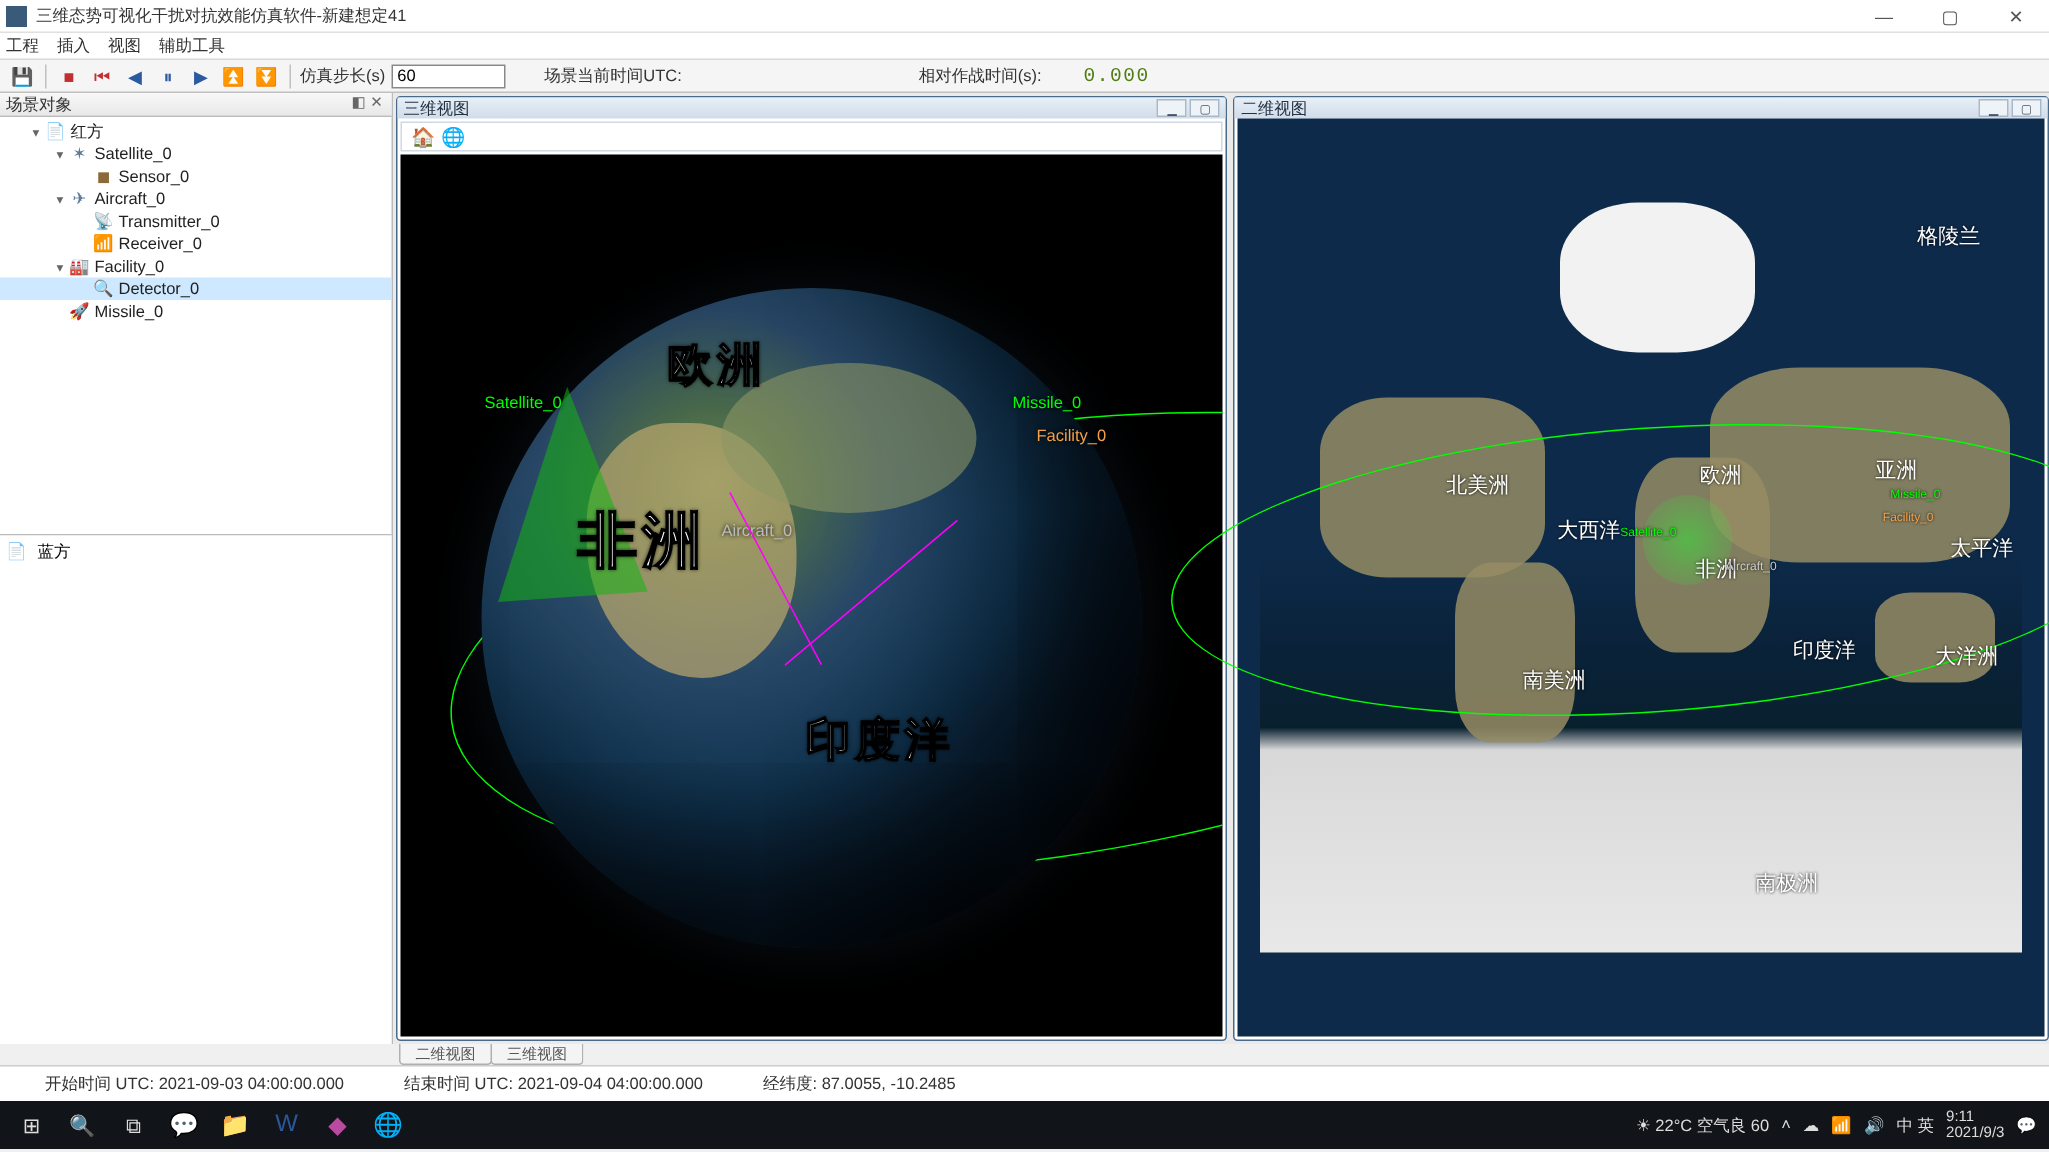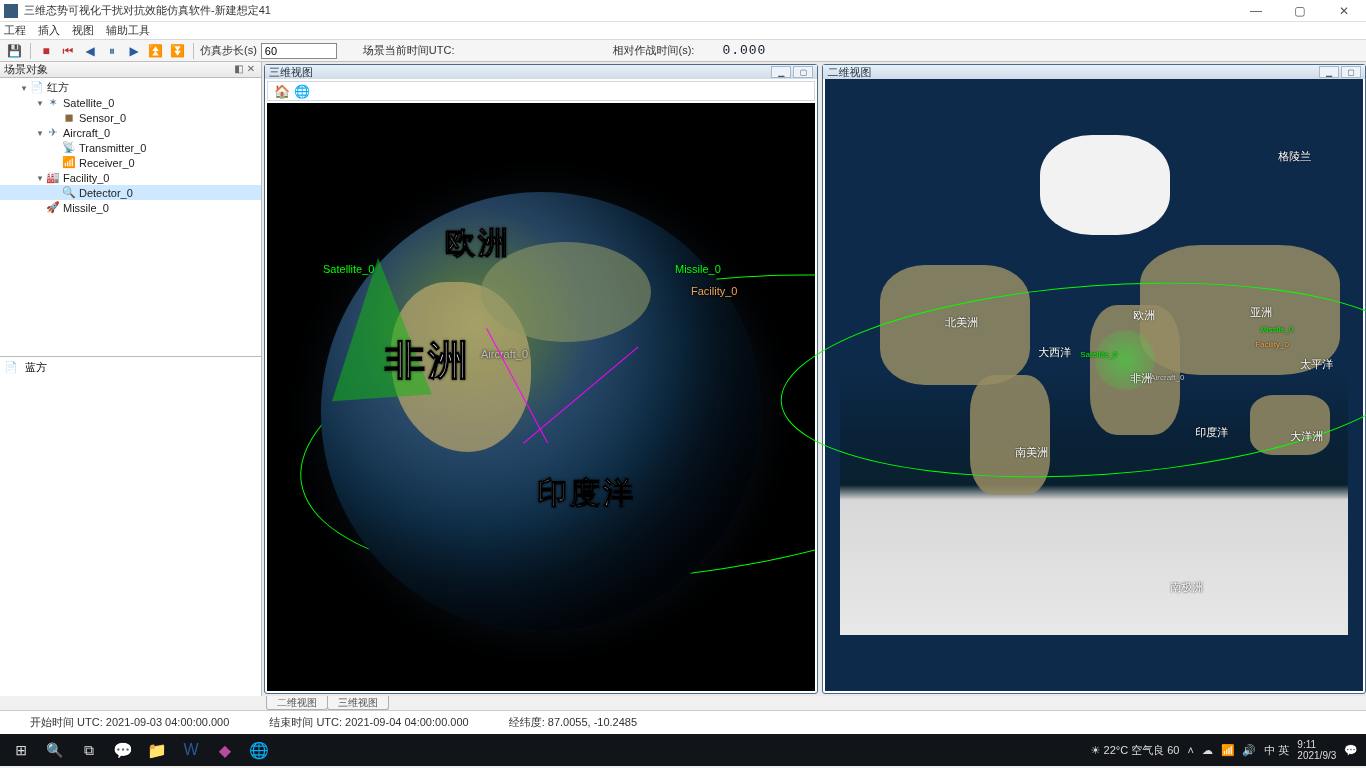--- a/index.html
+++ b/index.html
@@ -13,21 +13,21 @@
 
 
 .menubar { height: 18px; background:#fff; display:flex; align-items:center; font-size:11px; color:#333; padding-left:4px; gap:12px; border-bottom:1px solid #d8d8d8; }
 
 
 .toolbar { height: 22px; background:#f5f5f5; display:flex; align-items:center; font-size:11px; gap:4px; padding:0 6px; border-bottom:1px solid #c0c0c0; }
 .tb-btn { width:18px; height:18px; display:flex; align-items:center; justify-content:center; color:#2b5aa0; font-size:12px; border:1px solid transparent; }
 .tb-sep { width:1px; height:16px; background:#c0c0c0; margin:0 2px; }
 .tb-label { color:#333; }
 .tb-input { width:76px; height:16px; border:1px solid #888; font-size:11px; padding:0 3px; background:#fff; }
-.tb-time-val { color:#0f172a; font-family:"Courier New",monospace; font-size:13px; letter-spacing:1px; }
+.tb-time-val { color:#4d7c0f; font-family:"Courier New",monospace; font-size:13px; letter-spacing:1px; }
 
 
 .main { display:flex; height: 634px; }
 .left-pane { width:262px; display:flex; flex-direction:column; border-right:1px solid #bbb; background:#fff; }
 .panel-hdr { height:16px; background:linear-gradient(#f8f8f8,#e8e8e8); border-bottom:1px solid #bbb; display:flex; align-items:flex-start; font-size:11px; padding:0 4px; color:#333; }
 .panel-hdr .hspacer{flex:1;}
 .panel-hdr .hbtn{width:12px;height:12px;font-size:10px;color:#666;display:flex;align-items:center;justify-content:center;}
 .tree { flex:1; overflow:auto; font-size:11px; padding:2px 0; }
 .tree-row { display:flex; align-items:center; height:15px; padding-left:4px; white-space:nowrap; color:#222;}
 .tree-row.selected { background:#cde8ff; }
@@ -65,21 +65,21 @@
 .glabel.gray{color:#bbb;}
 .traj-m { position:absolute; border-top:1px solid #f0f; width:200px; transform-origin:left top;}
 
 
 .map-canvas { width:100%; height:100%; background:#0d2a4a; position:relative; display:flex; align-items:center; justify-content:center;}
 .flatmap { width:508px; height:500px; position:relative;
   background: linear-gradient(#0d2a4a 0%, #0d2a4a 47%, #0a2238 60%, #08202e 70%, #d8d8d8 73%, #e8e8e8 100%);
 }
 .continent { position:absolute; background:rgba(150,140,100,0.85); border-radius:30%;}
 .ice { position:absolute; background:#f2f2f2; border-radius:40%;}
-.mlabel { position:absolute; font-size:11px; color:#fff; text-shadow:0 0 2px #000;}
+.mlabel { position:absolute; font-size:14px; color:#fff; text-shadow:0 0 2px #000;}
 .morbit { position:absolute; border:1px solid #0f0; border-radius:50%;}
 
 
 .view-tabs { height:14px; background:#f0f0f0; display:flex; align-items:flex-end; padding-left:266px; font-size:10px; gap:0;}
 .vtab { height:14px; padding:0 10px; border:1px solid #b0b0b0; border-top:none; background:#f4f4f4; color:#555; border-radius:0 0 3px 3px; margin-right:-1px;}
 
 
 .statusbar { height:24px; background:#fff; display:flex; align-items:center; font-size:11px; color:#333; gap:40px; padding:0 30px; border-top:1px solid #ccc;}
 
 
@@ -241,21 +241,21 @@
         <div class="map-canvas">
           <div class="flatmap">
             <div class="ice" style="left:200px;top:0px;width:130px;height:100px;"></div>
             <div class="continent" style="left:40px;top:130px;width:150px;height:120px;"></div>
             <div class="continent" style="left:130px;top:240px;width:80px;height:120px;"></div>
             <div class="continent" style="left:250px;top:170px;width:90px;height:130px;"></div>
             <div class="continent" style="left:300px;top:110px;width:200px;height:130px;"></div>
             <div class="continent" style="left:410px;top:260px;width:80px;height:60px;"></div>
             <div class="morbit" style="left:-60px;top:150px;width:640px;height:190px;transform:rotate(-4deg);"></div>
             <div style="position:absolute;left:255px;top:195px;width:60px;height:60px;border-radius:50%;background:radial-gradient(rgba(60,220,60,0.6),rgba(60,220,60,0));"></div>
-            <span class="mlabel" style="left:105px;top:180px;text-align:right;">北美洲</span>
+            <span class="mlabel" style="left:124px;top:180px;text-align:right;">北美洲</span>
             <span class="mlabel" style="left:175px;top:262px;margin-top:48px;">南美洲</span>
             <span class="mlabel" style="left:293px;top:173px;">欧洲</span>
             <span class="mlabel" style="left:290px;top:236px;">非洲</span>
             <span class="mlabel" style="left:410px;top:170px;">亚洲</span>
             <span class="mlabel" style="left:450px;top:294px;">大洋洲</span>
             <span class="mlabel" style="left:330px;top:445px;">南极洲</span>
             <span class="mlabel" style="left:198px;top:210px;">大西洋</span>
             <span class="mlabel" style="left:460px;top:222px;">太平洋</span>
             <span class="mlabel" style="left:355px;top:290px;">印度洋</span>
             <span class="mlabel" style="left:438px;top:14px;">格陵兰</span>

